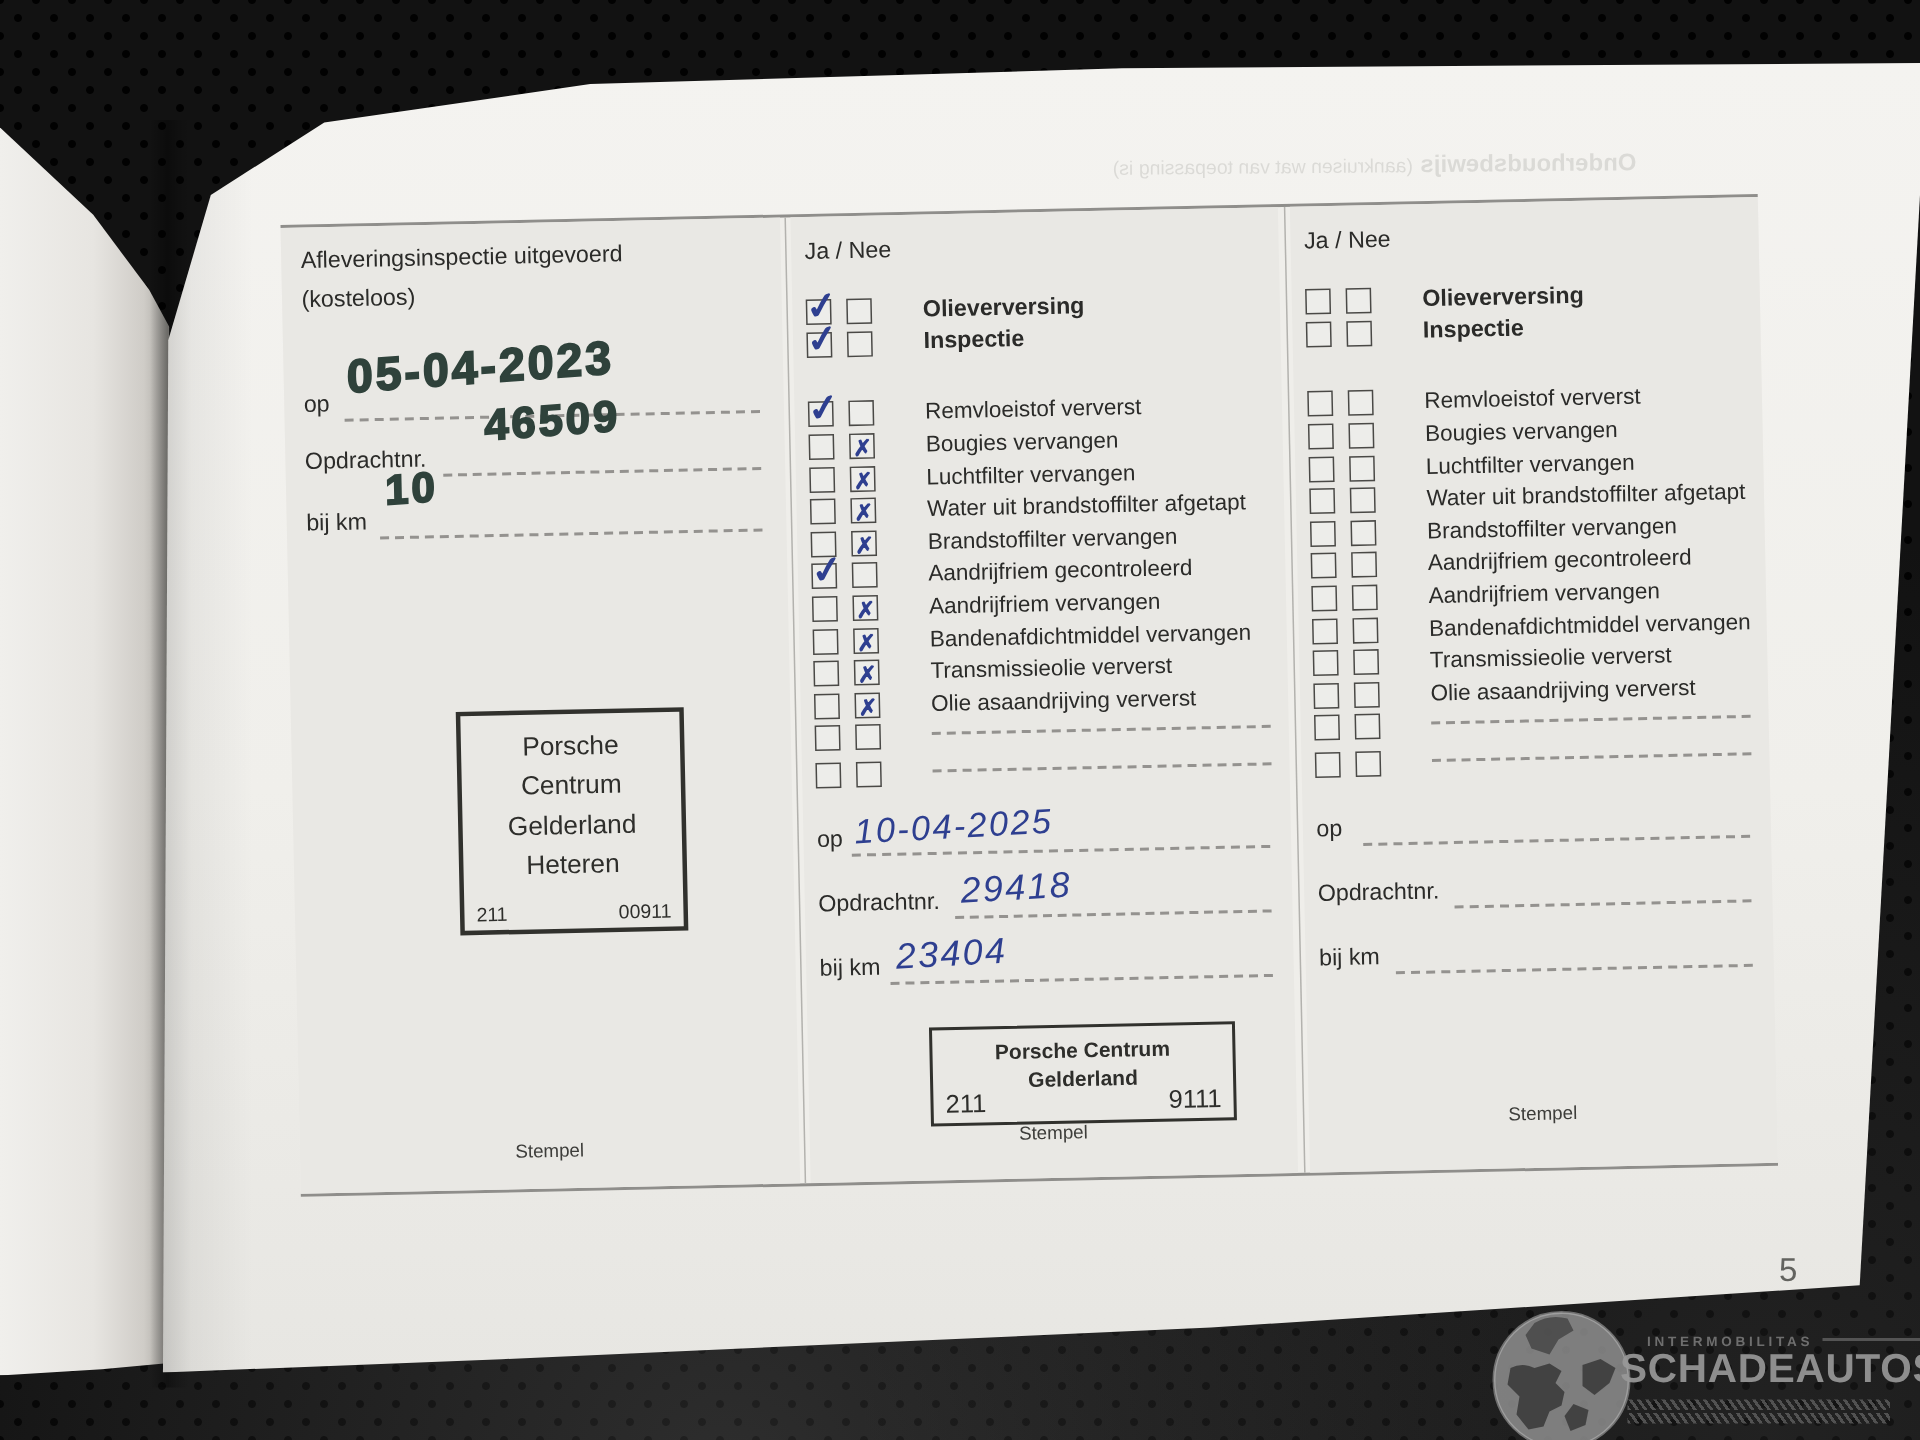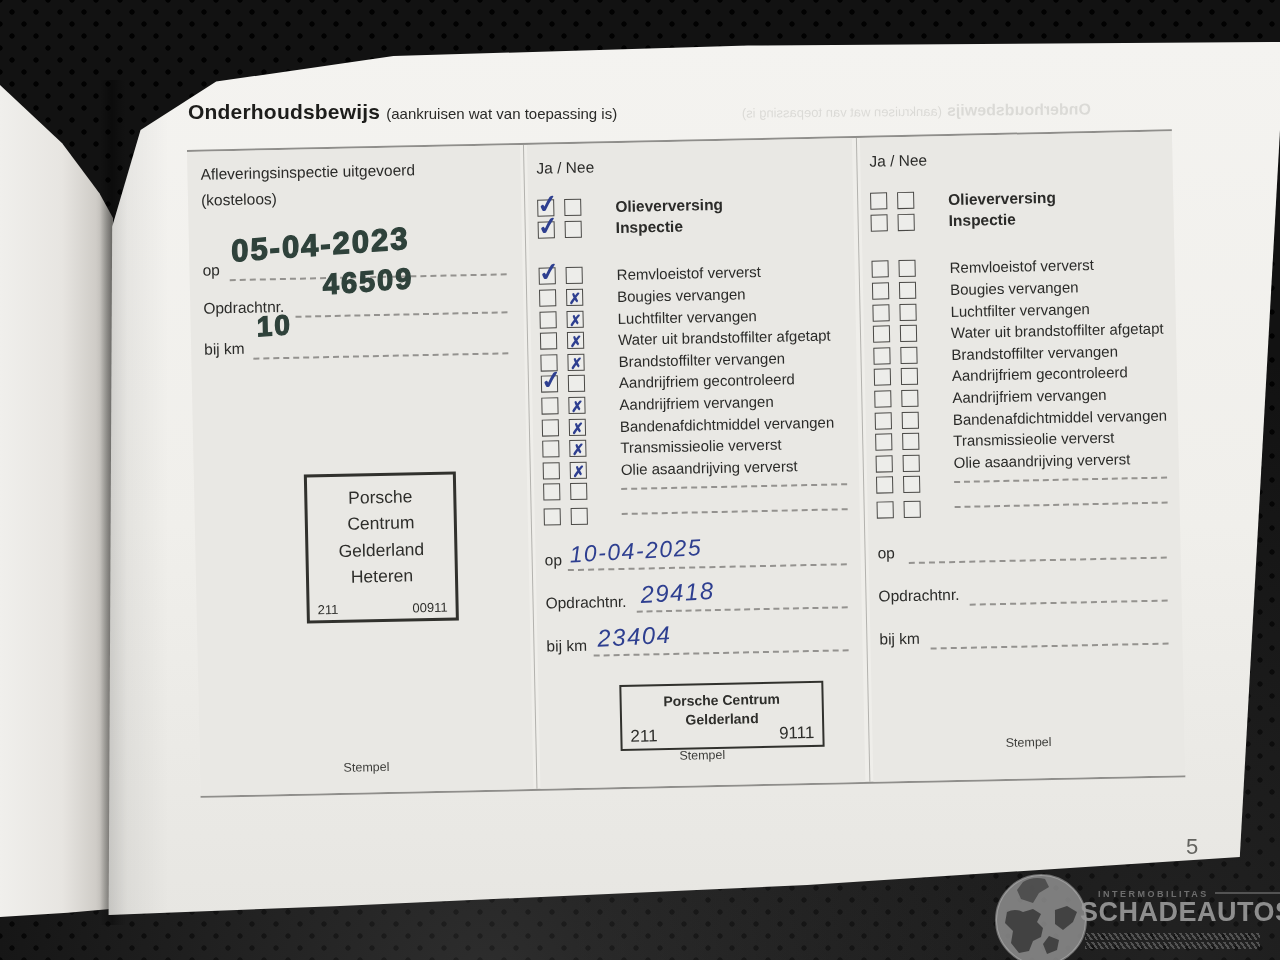--- a/index.html
+++ b/index.html
@@ -120,23 +120,20 @@
   .h1{top:933px;} .h2{top:942px;}
 </style>
 </head>
 <body>
 
 <div class="left-page"></div>
 <div class="spine-shadow"></div>
 
 <div class="page">
 
-  <div class="title">
-    <span class="main">Onderhoudsbewijs</span><span class="note">(aankruisen wat van toepassing is)</span>
-  </div>
 
   <div class="ghost-title">
     <span class="main">Onderhoudsbewijs</span><span class="note">(aankruisen wat van toepassing is)</span>
   </div>
 
   <div class="form-table">
     <div class="vline" style="left:336px"></div>
     <div class="vline" style="left:669px"></div>
 
     <div class="col col1">

